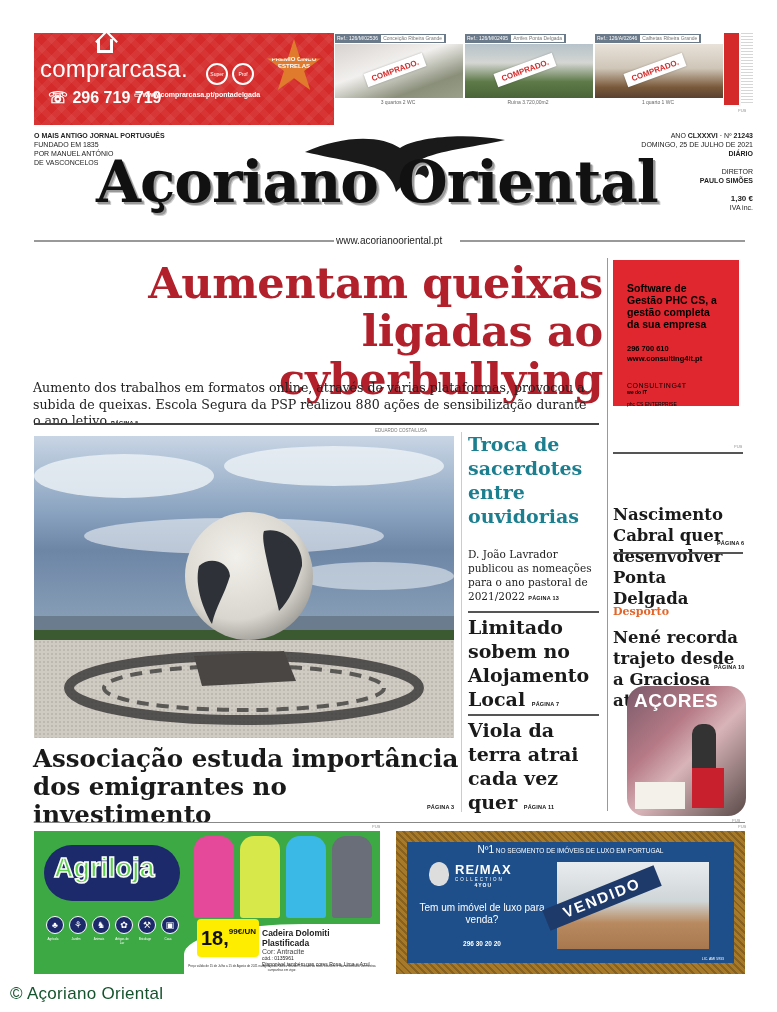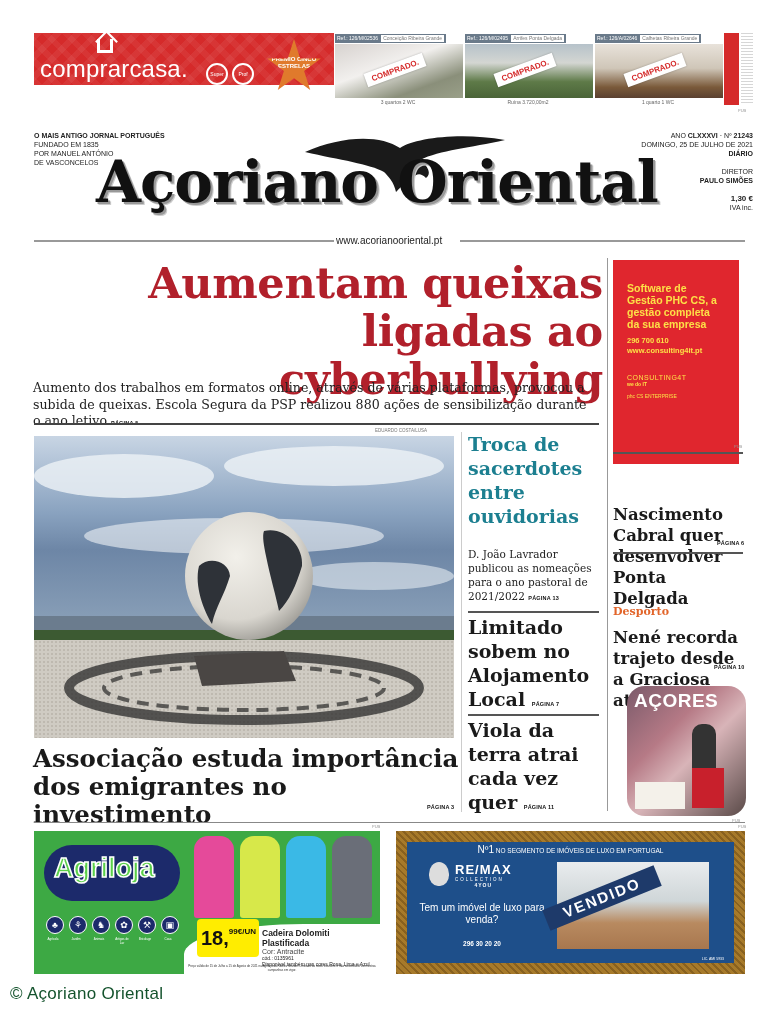--- a/index.html
+++ b/index.html
@@ -3,21 +3,21 @@
 <meta charset="utf-8">
 <style>
   * { box-sizing: border-box; margin: 0; padding: 0; }
   html, body { width: 777px; height: 1012px; background: #fff; overflow: hidden; }
   body { position: relative; font-family: "Liberation Sans", sans-serif; color: #1a1a1a; }
   .abs { position: absolute; }
   .serif { font-family: "DejaVu Serif", "Liberation Serif", serif; }
 
   
   .top-ad { left: 34px; top: 33px; width: 705px; height: 72px; display: flex; }
-  .cc-brand { width: 300px; height: 52px; background: #d52a2a;
+  .cc-brand { width: 300px; height: 92px; background: #d52a2a;
      background-image: repeating-linear-gradient(135deg, rgba(255,255,255,0.06) 0 6px, transparent 6px 14px),
                        repeating-linear-gradient(45deg, rgba(255,255,255,0.05) 0 6px, transparent 6px 14px);
      position: relative; color: #fff; padding-left: 8px; }
   .cc-house { position: absolute; left: 63px; top: 6px; width: 16px; height: 14px; border: 3px solid #fff; border-top: none; }
   .cc-house:before { content: ""; position: absolute; left: -5px; top: -9px; width: 20px; height: 20px;
      border-left: 3px solid #fff; border-top: 3px solid #fff; transform: rotate(45deg) scale(0.7); transform-origin: center; }
   .cc-name { position: absolute; left: 6px; top: 22px; font-size: 24px; letter-spacing: 0.2px; }
   .cc-badges { position: absolute; left: 172px; top: 30px; display: flex; gap: 4px; }
   .cc-badge { width: 22px; height: 22px; border-radius: 50%; border: 2px solid #fff; font-size: 5px; display: flex; align-items: center; justify-content: center; }
   .cc-star { position: absolute; left: 232px; top: 6px; width: 56px; height: 56px; background: #e07a2c;
@@ -58,23 +58,23 @@
 
   .photo-main { left: 34px; top: 436px; width: 420px; height: 302px; overflow: hidden; }
   .story2 { left: 33px; top: 745px; width: 430px; font-size: 24.5px; line-height: 28px; color: #1a1a1a; font-weight: bold; }
 
   .col-mid { left: 468px; width: 132px; }
   .h-teal { font-size: 19px; line-height: 24px; color: #1c7f90; font-weight: bold; }
   .h-dark { font-size: 19px; line-height: 24px; color: #1a1a1a; font-weight: bold; }
   .body-s { font-size: 10.5px; line-height: 14px; color: #222; }
 
   
-  .side-ad { left: 613px; top: 260px; width: 126px; height: 204px; background: #e0262e; color: #fde047; padding: 22px 14px 0 14px; }
+  .side-ad { left: 613px; top: 260px; width: 126px; height: 146px; background: #e0262e; color: #000000; padding: 22px 14px 0 14px; }
   .side-ad .hl { font-size: 10.5px; line-height: 12px; font-weight: bold; }
-  .side-ad .ph { font-size: 7.5px; line-height: 10px; font-weight: bold; margin-top: 6px; }
+  .side-ad .ph { font-size: 7.5px; line-height: 10px; font-weight: bold; margin-top: 14px; }
   .side-ad .brand { font-size: 7px; margin-top: 18px; letter-spacing: 0.5px; }
   .side-ad .brand2 { font-size: 5px; font-weight: bold; }
   .side-ad .brand3 { font-size: 5px; margin-top: 6px; }
 
   .col-right { left: 613px; width: 130px; margin-top: 48px; }
   .h-right { font-size: 16.5px; line-height: 21px; color: #1a1a1a; font-weight: bold; }
   .section-orange { font-size: 11px; font-weight: bold; color: #e2652a; }
 
   .mag { left: 627px; top: 686px; width: 119px; height: 130px; background: linear-gradient(135deg, #7a5a6a 0%, #b67a86 35%, #d8b4b8 55%, #5a4a48 100%); overflow: hidden; border-radius: 18px; }
   .mag .t { position: absolute; left: 7px; top: 4px; font-size: 19px; font-weight: bold; color: #fff; letter-spacing: 0.5px; }

